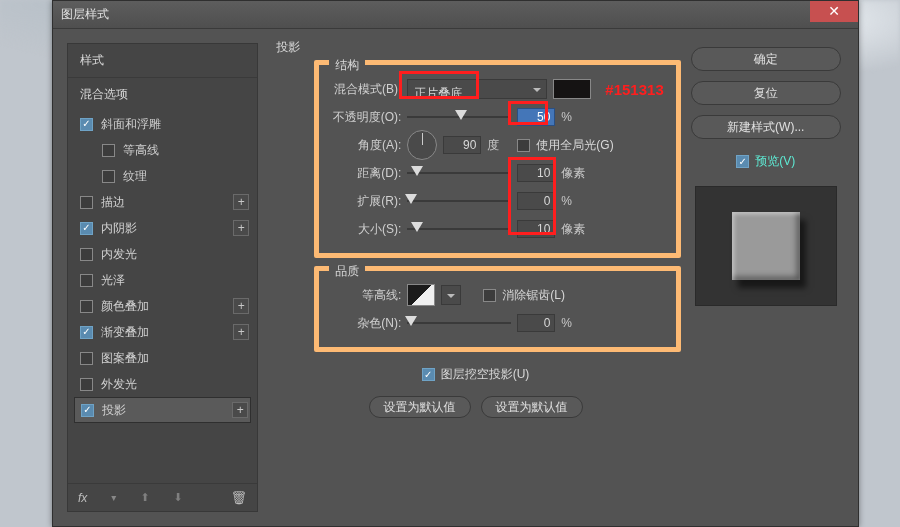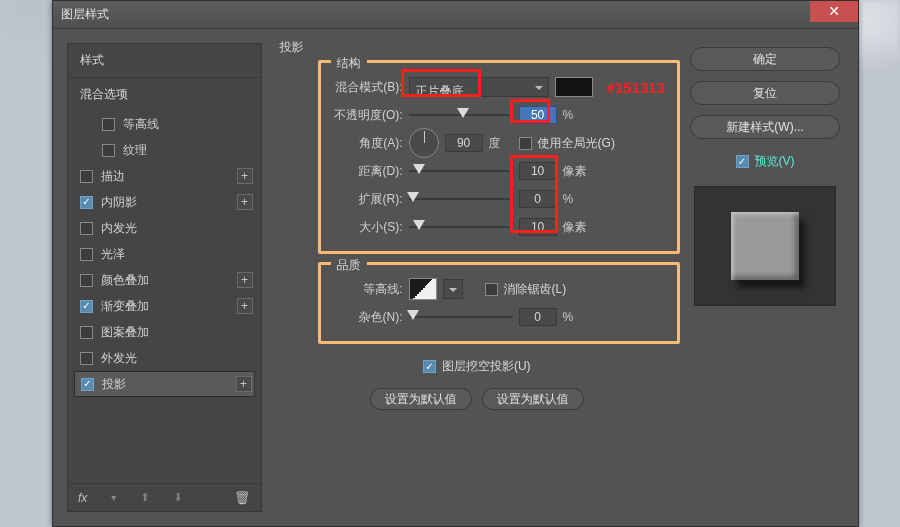--- a/index.html
+++ b/index.html
@@ -63,21 +63,21 @@
   }
   .left-footer .sp { flex:1; }
   .fx { font-style:italic; font-size:12px; }
   .arrow { font-size:11px; cursor:pointer; color:#7f7f7f; }
   .trash { font-size:13px; cursor:pointer; color:#bdbdbd;}
 
   
   .mid { flex:1; padding: 10px 10px 14px 12px; position:relative; }
   .panel-title { font-size:12px; color:#d8d8d8; padding: 0 0 4px 6px; }
   .fieldset {
-    border:3px solid #fdba74; border-radius:2px; padding: 10px 12px 10px 12px;
+    border:5px solid #fdba74; border-radius:2px; padding: 10px 12px 10px 12px;
     margin-bottom:8px; position:relative;margin-left:44px;
   }
   .fieldset .legend {
     position:absolute; top:-8px; left:10px; background:#535353; padding:0 6px;
     font-size:12px; color:#d8d8d8;
   }
   .frow { display:flex; align-items:center; height:28px; gap:6px; }
   .flabel { width:70px; text-align:right; color:#d0d0d0; }
   .dropdown {
     height:20px; border:1px solid #3a3a3a; background:#4a4a4a; color:#d8d8d8;
@@ -97,21 +97,21 @@
     position:relative; height:20px; flex:0 0 104px;
   }
   .slider .track { position:absolute; top:9px; left:0; right:0; height:2px; background:#3a3a3a; }
   .slider .thumb {
     position:absolute; top:3px; width:0; height:0;
     border-left:6px solid transparent; border-right:6px solid transparent;
     border-top:10px solid #dcdcdc; cursor:pointer;
   }
   .numbox {
     width:38px; height:18px; border:1px solid #3a3a3a; background:#4a4a4a;
-    color:#d8d8d8; font-size:12px; text-align:center; padding:0 4px; line-height:16px;
+    color:#d8d8d8; font-size:12px; text-align:right; padding:0 4px; line-height:16px;
   }
   .numbox.sel { background:#4476b8; color:#fff; border-color:#2a4f82; }
   .unit { color:#c8c8c8; }
   .angle {
     width:30px; height:30px; border:1px solid #888; border-radius:50%;
     background:#4a4a4a; position:relative; cursor:pointer;
   }
   .angle::after {
     content:""; position:absolute; left:50%; top:50%; width:12px; height:1px;
     background:#ccc; transform-origin:0 0; transform:rotate(-90deg);
@@ -166,20 +166,24 @@
     <div class="closebtn">✕</div>
   </div>
 
   <div class="body">
 
     <div class="left">
       <div class="left-panel">
         <div class="hdr">样式</div>
         <div class="hdr" style="border-bottom:none">混合选项</div>
         <div id="style-list">
+            <div class="row">
+              <span class="cb checked"></span>
+              <span class="lbl">斜面和浮雕</span>
+            </div>
             <div class="row sub">
               <span class="cb"></span>
               <span class="lbl">等高线</span>
             </div>
             <div class="row sub">
               <span class="cb"></span>
               <span class="lbl">纹理</span>
             </div>
             <div class="row">
               <span class="cb"></span>

